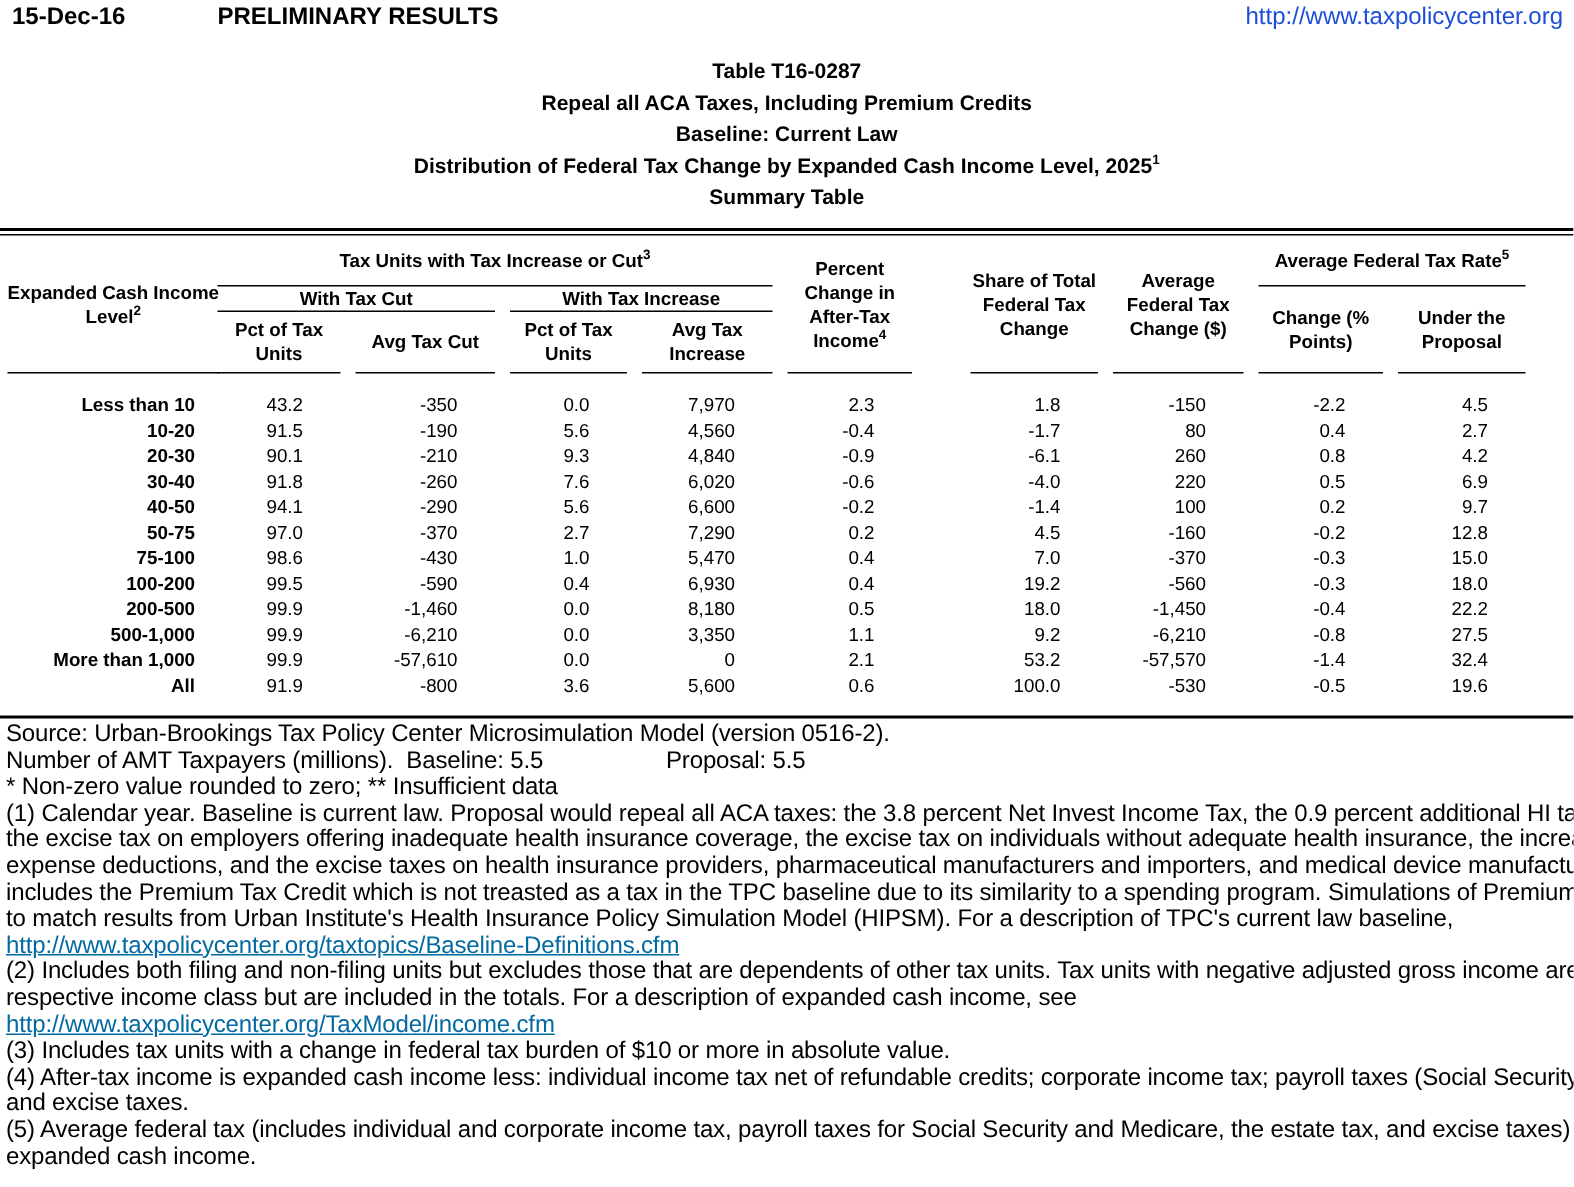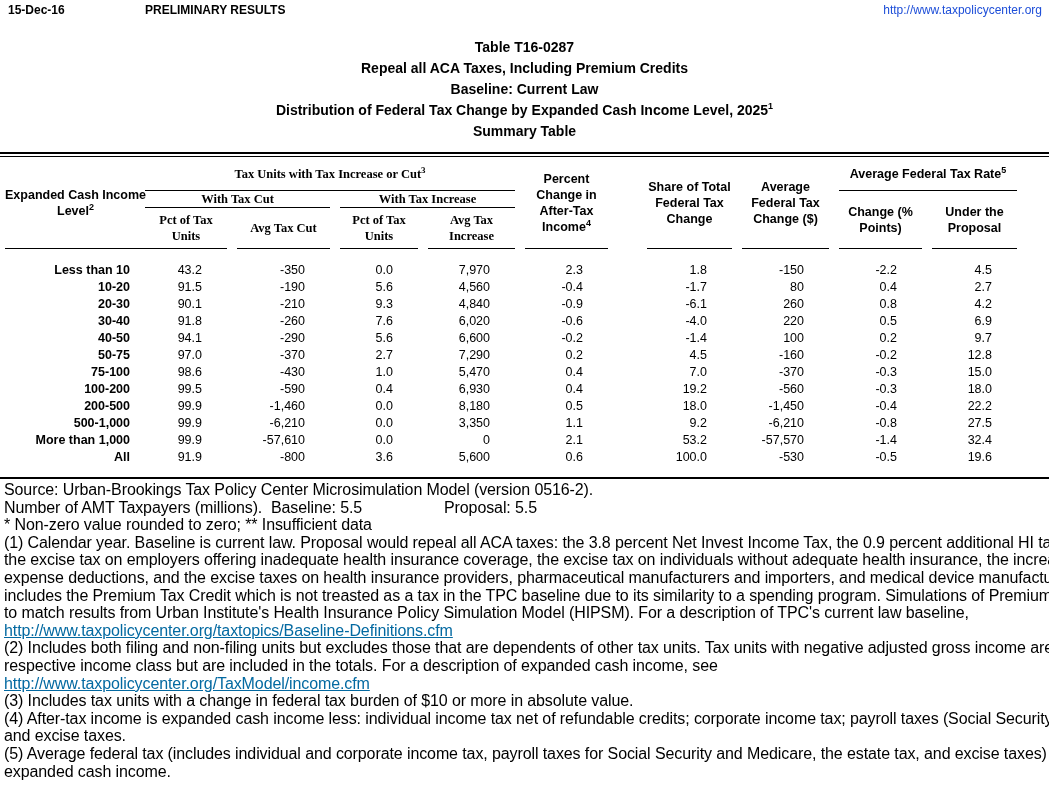--- a/index.html
+++ b/index.html
@@ -1,20 +1,20 @@
 <!DOCTYPE html>
 <html><head>
 <meta charset="utf-8">
 <style>
   * { box-sizing: border-box; margin: 0; padding: 0; }
   html, body { width: 1049px; height: 791px; background: #ffffff; overflow: hidden; }
   body { font-family: "Liberation Sans", sans-serif; color: #000; position: relative; }
 
   
-  .topbar { position: absolute; top: 3px; left: 0; width: 100%; height: 15px; font-size: 12px; font-weight: bold; }
+  .topbar { position: absolute; top: 3px; left: 0; width: 100%; height: 15px; font-size: 16px; font-weight: bold; }
   .topbar .date { position: absolute; left: 8px; top: 0; }
   .topbar .status { position: absolute; left: 145px; top: 0; }
   .topbar .site { position: absolute; right: 7px; top: 0; font-weight: normal; color: #1d4ed8; cursor: pointer; }
 
   
   .titles { position: absolute; top: 37px; left: 0; width: 100%; text-align: center; font-size: 14px; font-weight: bold; line-height: 21px; }
   sup { font-size: 9px; vertical-align: super; line-height: 0; }
 
   
   .ttable { position: absolute; top: 152px; left: 0; width: 1049px; }
@@ -25,21 +25,21 @@
   .hin { flex: 1; margin: 0 5px; border-bottom: 1px solid #000; display: flex; flex-direction: column; text-align: center; }
   .vc { margin: auto 0; }
   .pre { white-space: pre; }
 
   .c1 { width: 140px; } .c2 { width: 92px; } .c3 { width: 103px; } .c4 { width: 88px; }
   .c5 { width: 97px; } .c6 { width: 93px; } .c7 { width: 95px; margin-left: 29px; } .c8 { width: 97px; }
   .c9 { width: 93px; } .c10 { width: 95px; }
 
   .hc.c1, .hc.c6, .hc.c7, .hc.c8 { height: 92px; }
   .hgroup { display: flex; flex-direction: column; }
-  .ga { width: 380px; font-family: Liberation Serif, serif; } .gb { width: 188px; }
+  .ga { width: 380px; } .gb { width: 188px; }
   .seg1 { height: 34px; display: flex; }
   .seg1 .hin { justify-content: center; }
   .seg2row { height: 17px; display: flex; }
   .seg2row .hin { justify-content: center; line-height: 15px; }
   .wcut { width: 195px; display: flex; } .winc { width: 185px; display: flex; }
   .seg3row { height: 41px; display: flex; align-items: center; }
   .seg3row .hc { height: 41px; }
   .segb { height: 58px; display: flex; }
   .segb .hc { height: 58px; }
 

